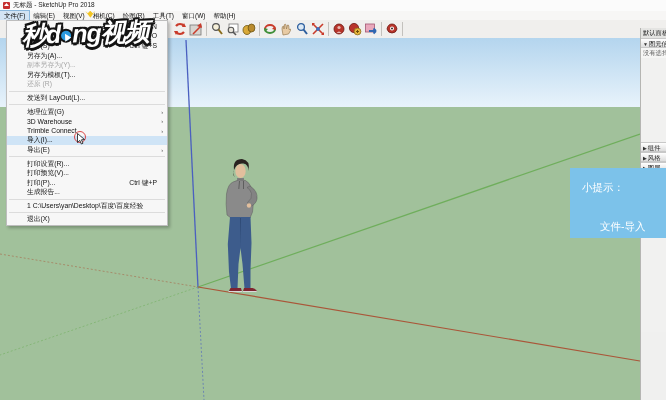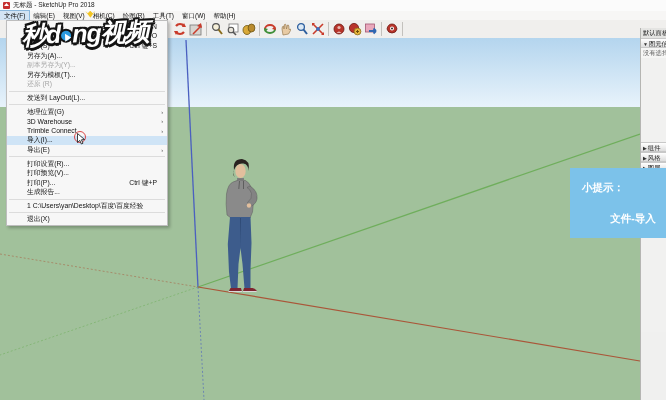--- a/index.html
+++ b/index.html
@@ -63,23 +63,23 @@
   .rp-bar { height:10px; line-height:10px; background:linear-gradient(#ffffff,#dddddd);
     border-top:1px solid #c8c8c8; border-bottom:1px solid #c8c8c8; padding-left:2px;
     white-space:nowrap; }
   .rp-note { height:10px; line-height:10px; color:#666; padding-left:2px; white-space:nowrap;
     background:#f6f6f5; }
   .rp-body { height:84px; background:#f1f1f0; }
   .rp-caret { font-size:5px; color:#333; margin-right:1px; }
 
   
   .tip-box { position:absolute; left:570px; top:168px; width:96px; height:70px;
-    background:#7cc2ea; z-index:20; color:#fff; font-weight:bold; font-size:10.5px; }
+    background:#7cc2ea; z-index:20; color:#fff; font-weight:normal; font-size:10.5px; }
   .tip-line1 { margin:13px 0 0 12px; }
-  .tip-line2 { margin:17px 0 0 30px;text-align:center; }
+  .tip-line2 { margin:25px 0 0 30px; }
 
   
   .watermark { position:absolute; left:22px; top:17px; z-index:50; transform:rotate(-2deg);
     white-space:nowrap; font-weight:900; font-style:italic; font-size:25px; color:#fff;
     letter-spacing:-1px;
     text-shadow:-2px -2px 0 #141414, 2px -2px 0 #141414, -2px 2px 0 #141414, 2px 2px 0 #141414,
       0 -2px 0 #141414, 0 2px 0 #141414, -2px 0 0 #141414, 2px 0 0 #141414, 0 3px 0 #141414; }
   .wm-play { display:inline-block; width:14px; height:14px; background:#2a9ae0;
     border:2px solid #141414; border-radius:50%; position:relative; top:0; margin:0 -1px; }
   .wm-play::after { content:""; position:absolute; left:4px; top:3px;

